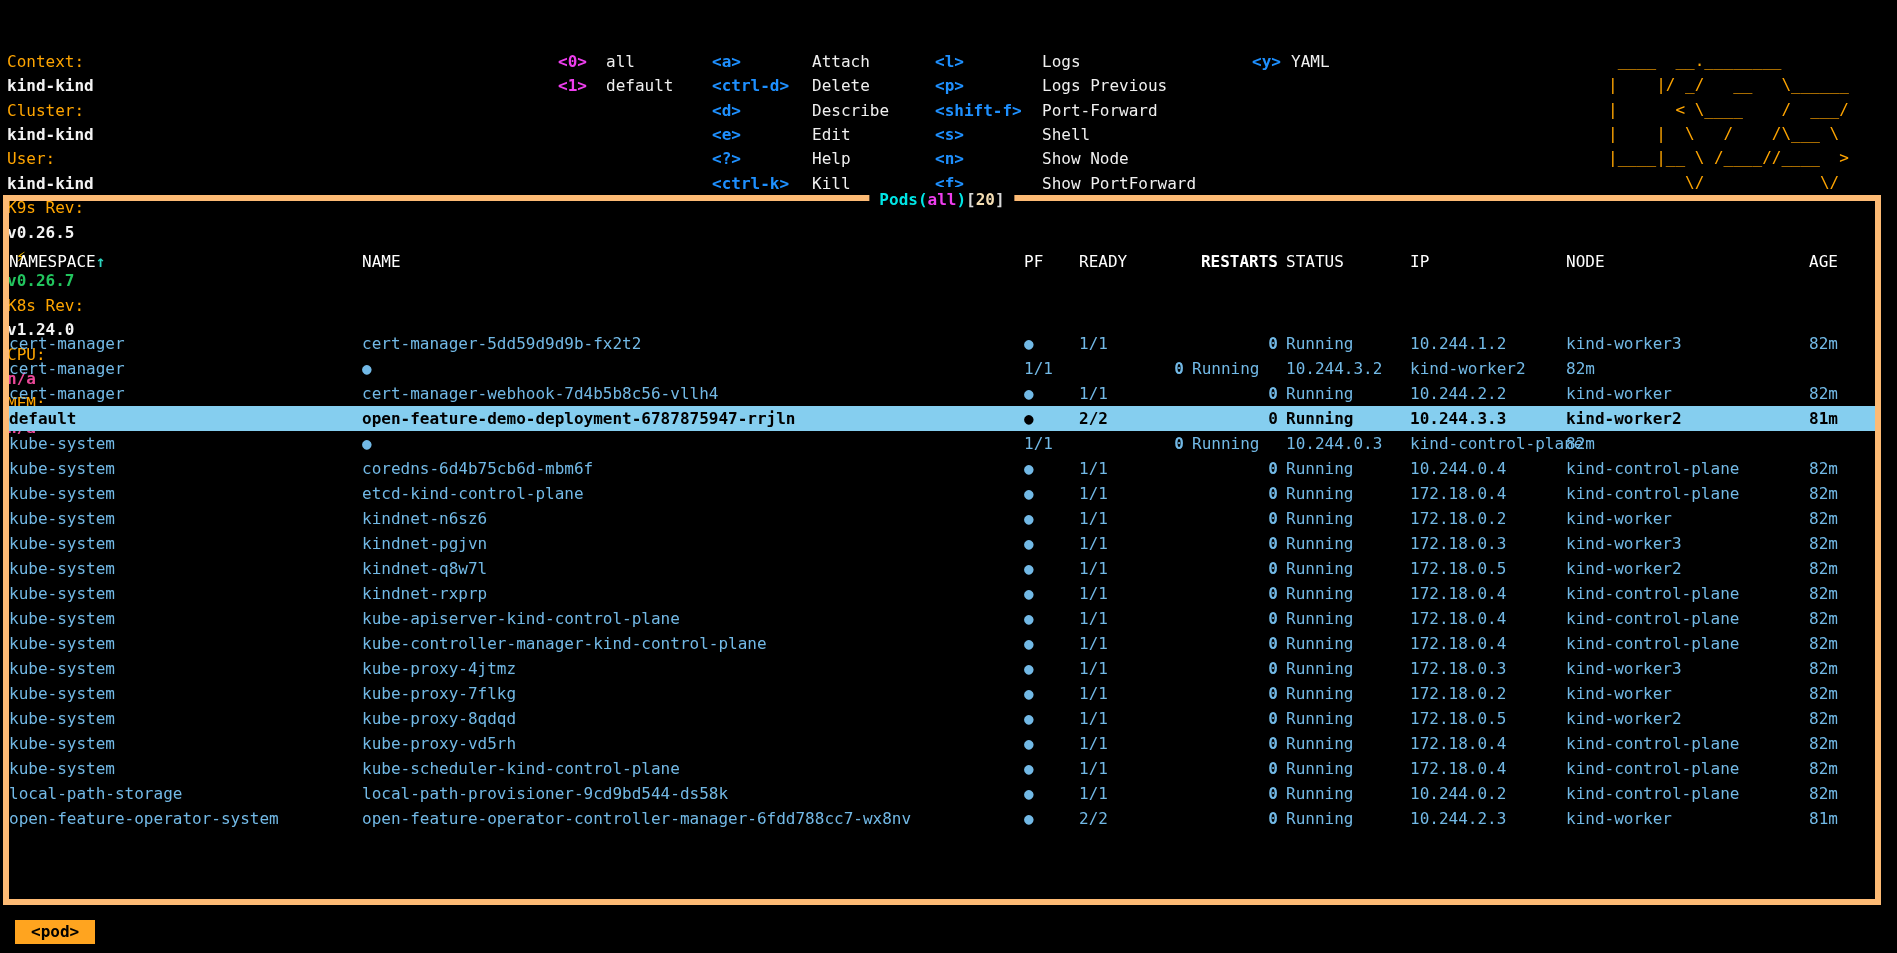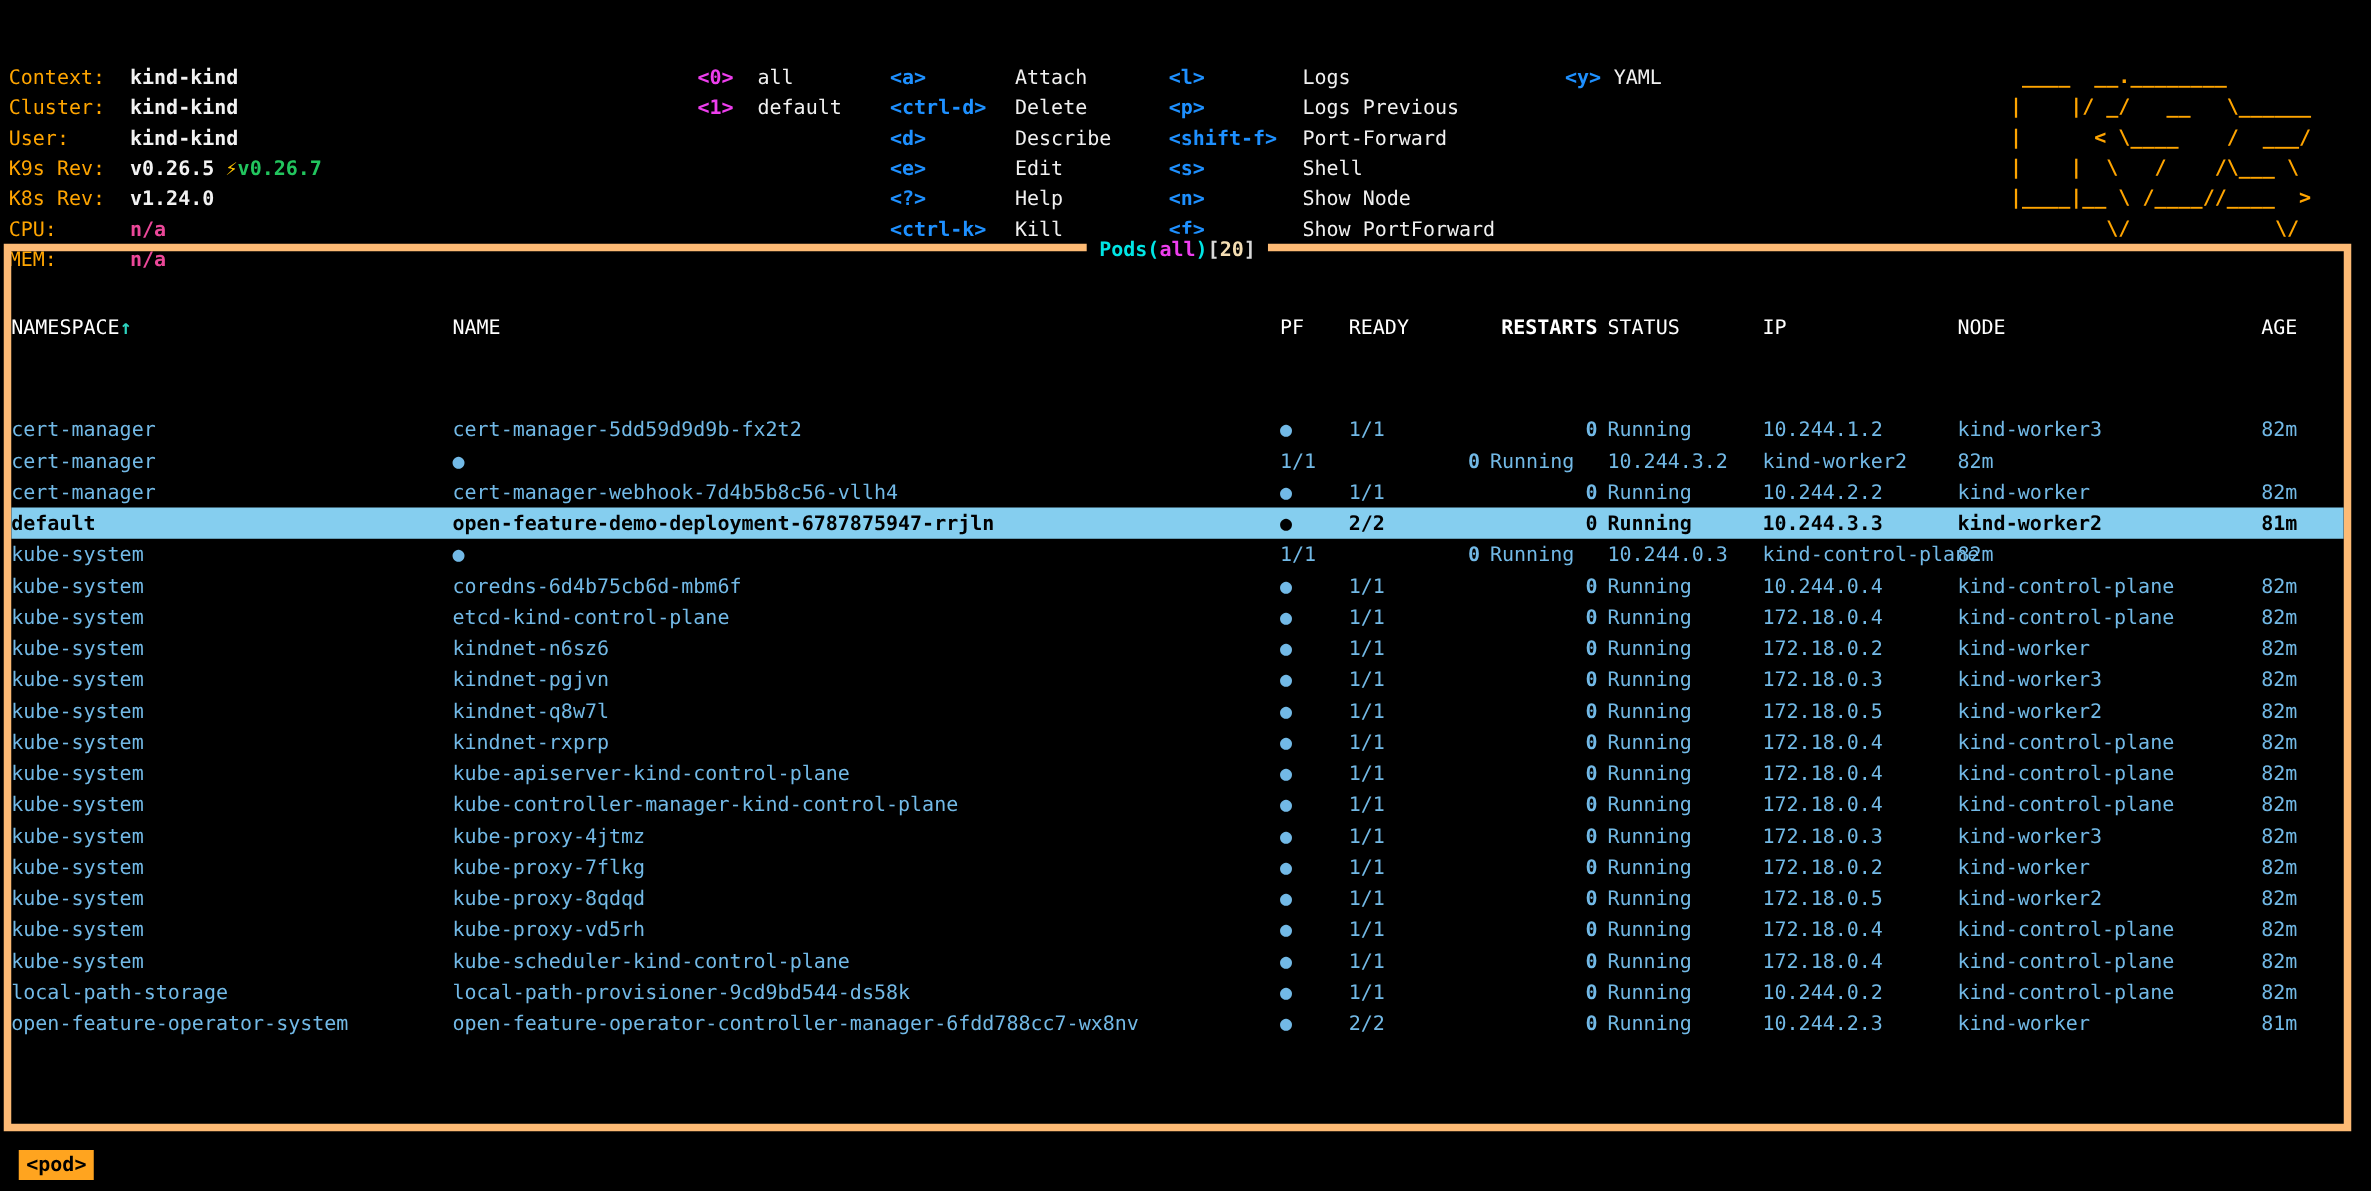--- a/index.html
+++ b/index.html
@@ -6,40 +6,40 @@
   html,body { margin:0; padding:0; }
   body {
     width:1897px; height:953px; position:relative; overflow:hidden;
     background:#000; color:#f0f0f0;
     font-family:"DejaVu Sans Mono", monospace; font-size:16px;
   }
   span, div { white-space:pre; }
 
   
   .info { position:absolute; left:7px; top:1px; line-height:24.4px; }
-  .info-line { display:flex; }
+  .info-line { display:flex;flex-direction:column; }
   .info-label { color:#ffa500; width:97px; }
   .info-value { font-weight:bold; color:#f2f2f2; }
   .info-line.na .info-value { color:#ec4899; }
   .upgrade-icon { color:#ffc400; margin-left:9px; font-weight:bold; }
   .upgrade-version { color:#22c55e; font-weight:bold; }
 
   
   .menu { position:absolute; top:1px; line-height:24.4px; }
   .menu-item { display:flex; }
   .menu-key { font-weight:bold; color:#1e90ff; }
   .menu.numbers .menu-key { color:#ee3eee; }
   .menu-label { color:#f0f0f0; }
   .menu.numbers { left:558px; } .menu.numbers .menu-key { width:48px; }
   .menu.col1 { left:712px; } .menu.col1 .menu-key { width:100px; }
   .menu.col2 { left:935px; } .menu.col2 .menu-key { width:107px; }
   .menu.col3 { left:1252px; } .menu.col3 .menu-key { width:39px; }
 
   
-  .logo { position:absolute; left:1608px; top:0; color:#ffa500; font-weight:bold; line-height:24.4px; }
+  .logo { position:absolute; left:1608px; top:0; color:#ffa500; font-weight:normal; line-height:24.4px; }
 
   
   .frame {
     position:absolute; left:3px; right:16px; top:183px; bottom:48px;
     border:6px solid #fdba74;
     margin-top:12px;
   }
   .frame-title {
     position:absolute; top:-14px; left:50%; transform:translateX(-50%);
     background:#000; padding:0 10px; font-weight:bold; line-height:25px;
@@ -59,21 +59,21 @@
   .thead { color:#ffffff; }
   .c1 { }
   .c5 { text-align:right; padding-right:8px;font-weight:bold; }
   .sort-arrow { color:#2dd4bf; font-weight:bold; }
   .row { color:#72b9e6; }
   .row.selected { background:#85ceef; color:#000; font-weight:bold; }
 
   
   .crumb {
     position:absolute; left:15px; top:920px; height:24px; line-height:24px;
-    background:#ffa41f; color:#000; font-weight:bold; padding:0 6px;
+    background:#ffa41f; color:#000; font-weight:bold; padding:0 16px;
   }
 </style>
 </head>
 <body>
 
 <div class="info">
   <div class="info-line">
       <span class="info-label">Context:</span>
       <span class="info-value">kind-kind</span>
       <span class="upgrade-icon"></span>

